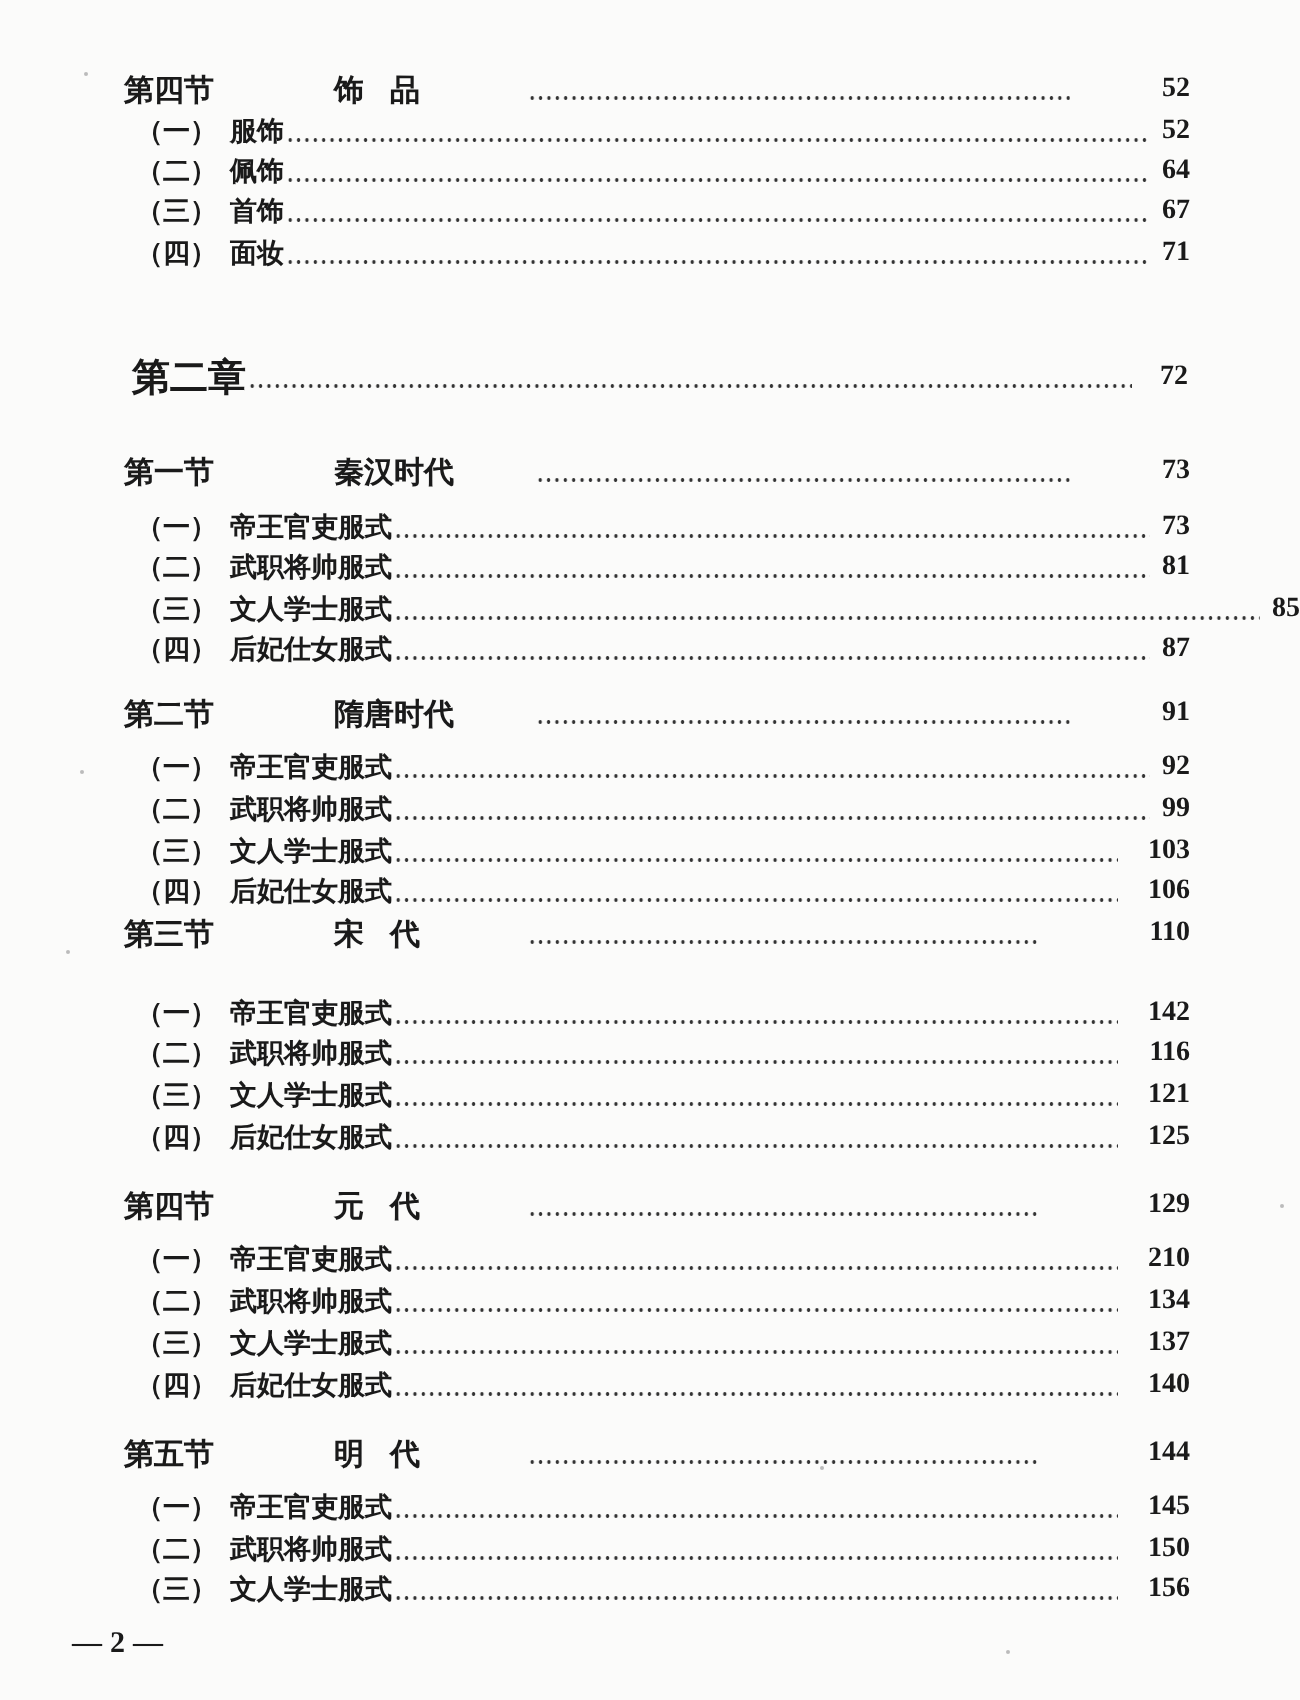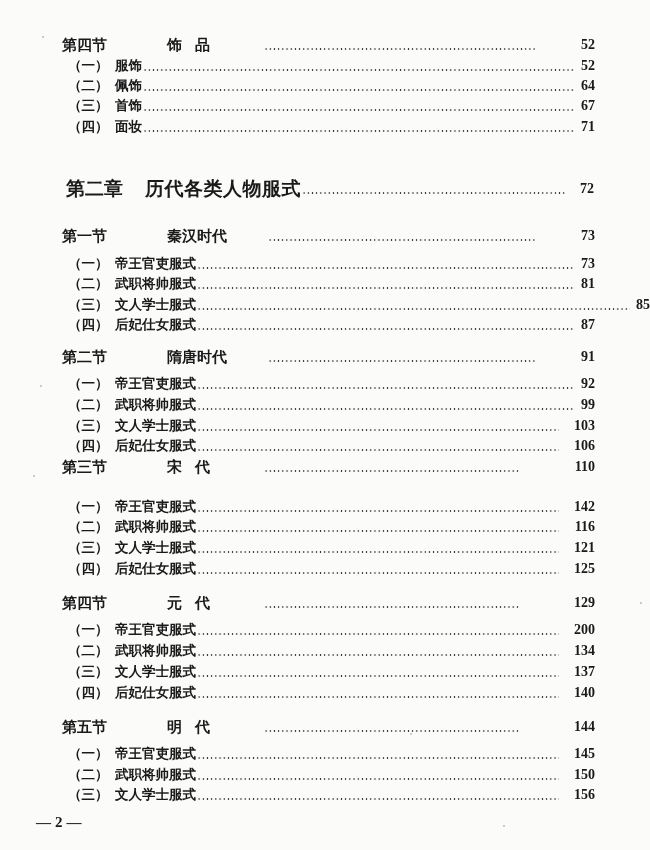--- a/index.html
+++ b/index.html
@@ -54,21 +54,20 @@
       <span class="page" style="margin-right:55px;width:18px">67</span>
     </div>
     <div class="row sub" style="top: 117px;">
       <span class="idx" style="margin-left:68px">（四）</span>
       <span>面妆</span>
       <span class="lead"></span>
       <span class="page" style="margin-right:55px;width:18px">71</span>
     </div>
     <div class="row chap" style="top: 176px; height: 26px;">
       <span style="margin-left:66px">第二章</span>
-      <span class="title">历代各类人物服式</span>
       <span class="lead"></span>
       <span class="page" style="margin-right:56px;width:26px">72</span>
     </div>
     <div class="row sec" style="top: 226px;">
       <span class="num" style="margin-left:62px">第一节</span>
       <span class="title">秦汉时代</span>
       <span class="lead"></span>
       <span class="page" style="margin-right:55px;width:18px">73</span>
     </div>
     <div class="row sub" style="top: 254px;">
@@ -158,21 +157,21 @@
     <div class="row sec" style="top: 593px;">
       <span class="num" style="margin-left:62px">第四节</span>
       <span class="title spaced">元代</span>
       <span class="lead"></span>
       <span class="page" style="margin-right:55px;width:34px">129</span>
     </div>
     <div class="row sub" style="top: 620px;">
       <span class="idx" style="margin-left:68px">（一）</span>
       <span>帝王官吏服式</span>
       <span class="lead"></span>
-      <span class="page" style="margin-right:55px;width:34px">200</span>
+      <span class="page" style="margin-right:55px;width:34px">210</span>
     </div>
     <div class="row sub" style="top: 641px;">
       <span class="idx" style="margin-left:68px">（二）</span>
       <span>武职将帅服式</span>
       <span class="lead"></span>
       <span class="page" style="margin-right:55px;width:34px">134</span>
     </div>
     <div class="row sub" style="top: 662px;">
       <span class="idx" style="margin-left:68px">（三）</span>
       <span>文人学士服式</span>

